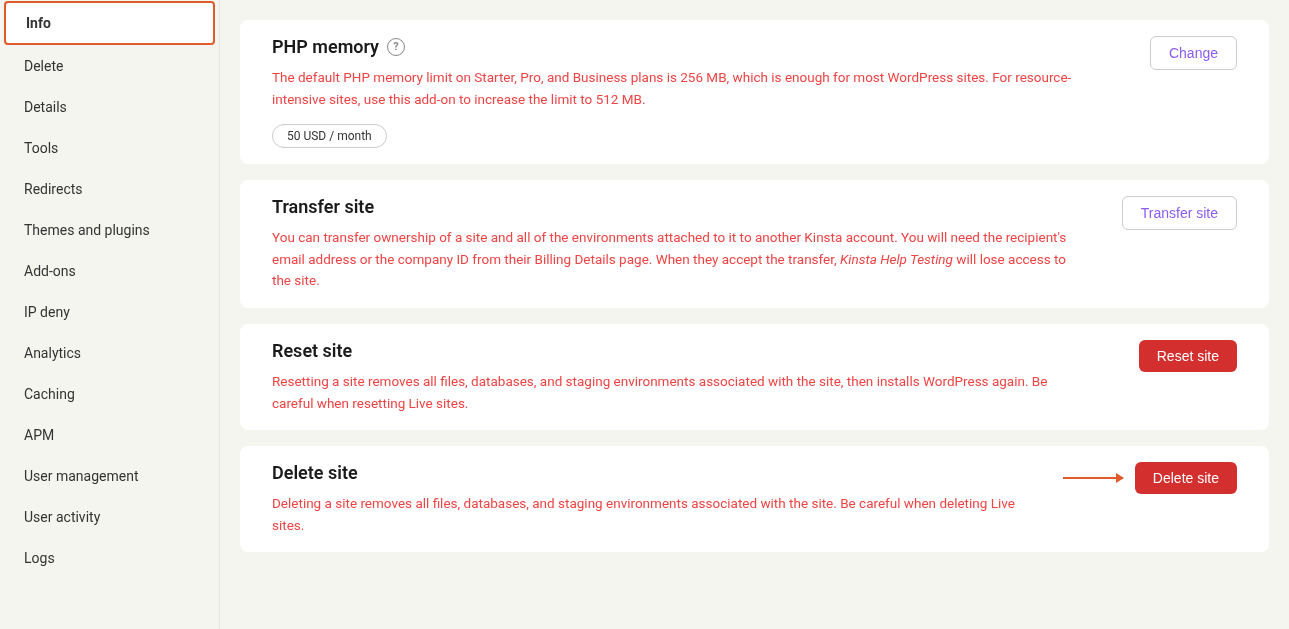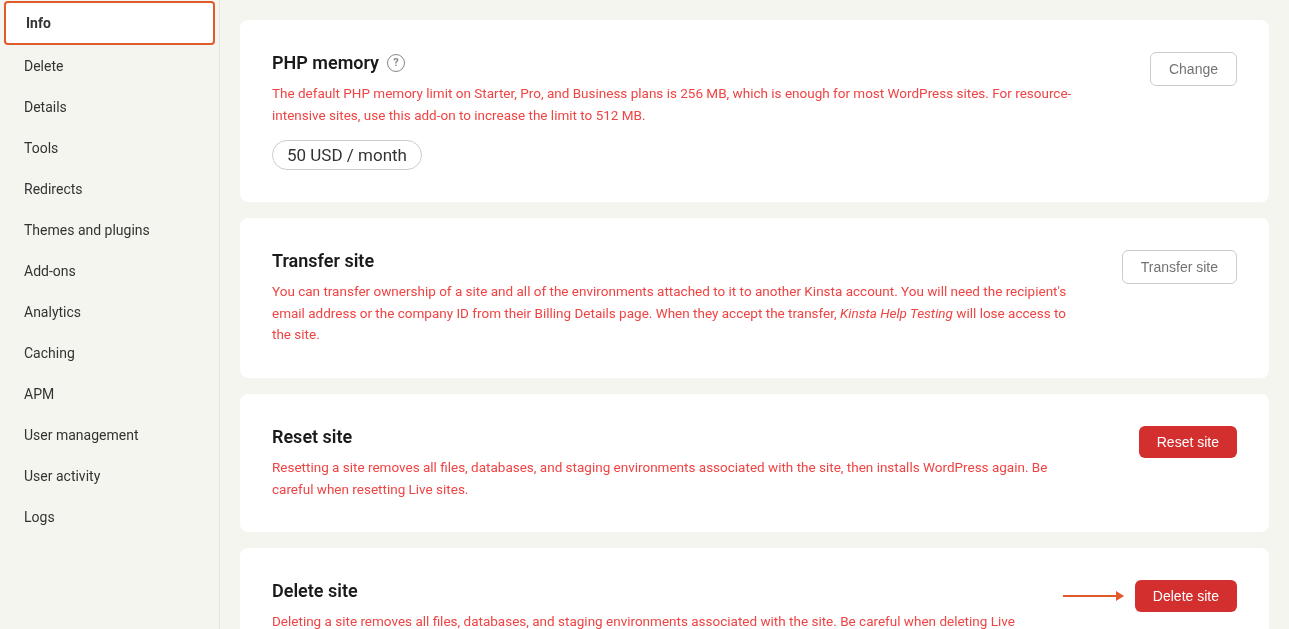--- a/index.html
+++ b/index.html
@@ -44,21 +44,21 @@
       flex: 1;
       padding: 20px;
       background: #f5f5f0;
       overflow-y: auto;
     }
 
     
     .card {
       background: #fff;
       border-radius: 8px;
-      padding: 32px 32px;
+      padding: 16px 32px;
       margin-bottom: 16px;
       display: flex;
       align-items: flex-start;
       justify-content: space-between;
       gap: 32px;
     }
     .card-content {
       flex: 1;
     }
     .card-title {
@@ -78,21 +78,21 @@
     }
     .card-description em {
       font-style: italic;
     }
     .price-badge {
       display: inline-block;
       margin-top: 14px;
       border: 1px solid #ccc;
       border-radius: 20px;
       padding: 4px 14px;
-      font-size: 17px;
+      font-size: 12px;
       color: #333;
     }
     .card-action {
       flex-shrink: 0;
       display: flex;
       align-items: center;
       gap: 12px;
     }
 
     
@@ -100,21 +100,21 @@
       padding: 8px 18px;
       border-radius: 6px;
       font-size: 14px;
       font-weight: 500;
       cursor: pointer;
       border: none;
     }
     .btn-outline {
       background: #fff;
       border: 1px solid #ccc;
-      color: #737373;
+      color: #8b5cf6;
     }
     .btn-danger {
       background: #d32f2f;
       color: #fff;
       border: none;
     }
 
     
     .info-icon {
       display: inline-flex;
@@ -157,20 +157,21 @@
 <body>
 
 <nav class="sidebar">
   <a class="sidebar-item active">Info</a>
   <a class="sidebar-item">Delete</a>
   <a class="sidebar-item">Details</a>
   <a class="sidebar-item">Tools</a>
   <a class="sidebar-item">Redirects</a>
   <a class="sidebar-item">Themes and plugins</a>
   <a class="sidebar-item">Add-ons</a>
+  <a class="sidebar-item">IP deny</a>
   <a class="sidebar-item">Analytics</a>
   <a class="sidebar-item">Caching</a>
   <a class="sidebar-item">APM</a>
   <a class="sidebar-item">User management</a>
   <a class="sidebar-item">User activity</a>
   <a class="sidebar-item">Logs</a>
 </nav>
 
 <main class="main-content">
 

